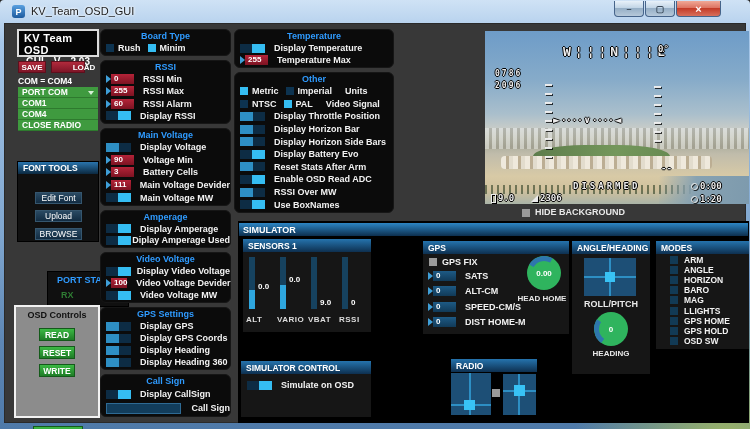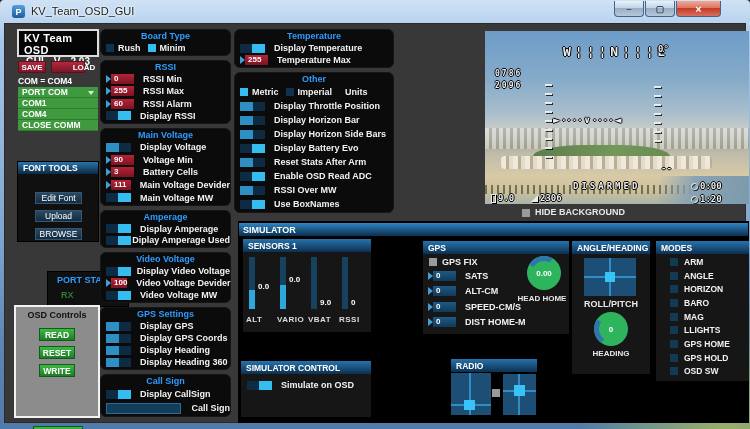--- a/index.html
+++ b/index.html
@@ -147,21 +147,21 @@
     <div class="abs rbtn" style="left:13px;top:37px;width:28px;">SAVE</div>
     <div class="abs rbtn" style="left:46px;top:37px;width:28px;padding-left:32px;">LOAD</div>
     <div class="abs comstat">COM = COM4</div>
     <div class="abs portlist">
       <div class="portitem">
         <span>PORT COM</span>
         <span class="dd"></span>
       </div>
       <div class="portitem">COM1</div>
       <div class="portitem">COM4</div>
-      <div class="portitem">CLOSE COMM</div>
+      <div class="portitem">CLOSE RADIO</div>
     </div>
 
     <div class="abs sidepanel" style="left:12px;top:137px;width:82px;height:81px;">
       <div class="bluebar">FONT TOOLS</div>
       <div class="navybtn" style="left:17px;top:30px;width:47px;height:12px;">Edit Font</div>
       <div class="navybtn" style="left:17px;top:48px;width:47px;height:12px;">Upload</div>
       <div class="navybtn" style="left:17px;top:66px;width:47px;height:12px;">BROWSE</div>
     </div>
 
     <div class="abs sidepanel" style="left:12px;top:247px;width:82px;height:36px;margin-left:30px;">
@@ -349,20 +349,27 @@
       </div>
     <div class="panel" style="left:229px;top:48px;width:160px;height:141px;">
         <div class="phead">Other</div>
         <div class="rows">
           <div class="row">
             <span class="cb on"></span>
             <span class="cblabel">Metric</span>
             <span class="cb off"></span>
             <span class="cblabel">Imperial</span>
             <span class="suffix">Units</span>
+          </div>
+          <div class="row">
+            <span class="cb off"></span>
+            <span class="cblabel">NTSC</span>
+            <span class="cb on"></span>
+            <span class="cblabel">PAL</span>
+            <span class="suffix">Video Signal</span>
           </div>
           <div class="row">
             <span class="tog">
               <span class="thandle hl"></span>
             </span>
             <span class="rlabel">Display Throttle Position</span>
           </div>
           <div class="row">
             <span class="tog">
               <span class="thandle hl"></span>
@@ -514,21 +521,21 @@
         <span class="phandle" style="left:21px;top:14px;width:10px;height:10px;"></span>
       </div>
       <div class="padlabel" style="top:58px;">ROLL/PITCH</div>
       <div class="knob" style="left:22px;top:71px;width:34px;height:34px;">
         <span class="karc" style="border-left-color:#2e76ad;transform:rotate(-10deg);"></span>
         <span class="kval">0</span>
       </div>
       <div class="klabel" style="left:0;top:108px;width:100%;">HEADING</div>
     </div>
 
-    <div class="subpanel" style="left:651px;top:217px;width:93px;height:140px;">
+    <div class="subpanel" style="left:651px;top:217px;width:93px;height:108px;">
       <div class="shead">MODES</div>
       <div class="modelist">
           <div class="mrow">
             <span class="cb"></span>
             <span class="mlabel">ARM</span>
           </div>
           <div class="mrow">
             <span class="cb"></span>
             <span class="mlabel">ANGLE</span>
           </div>

